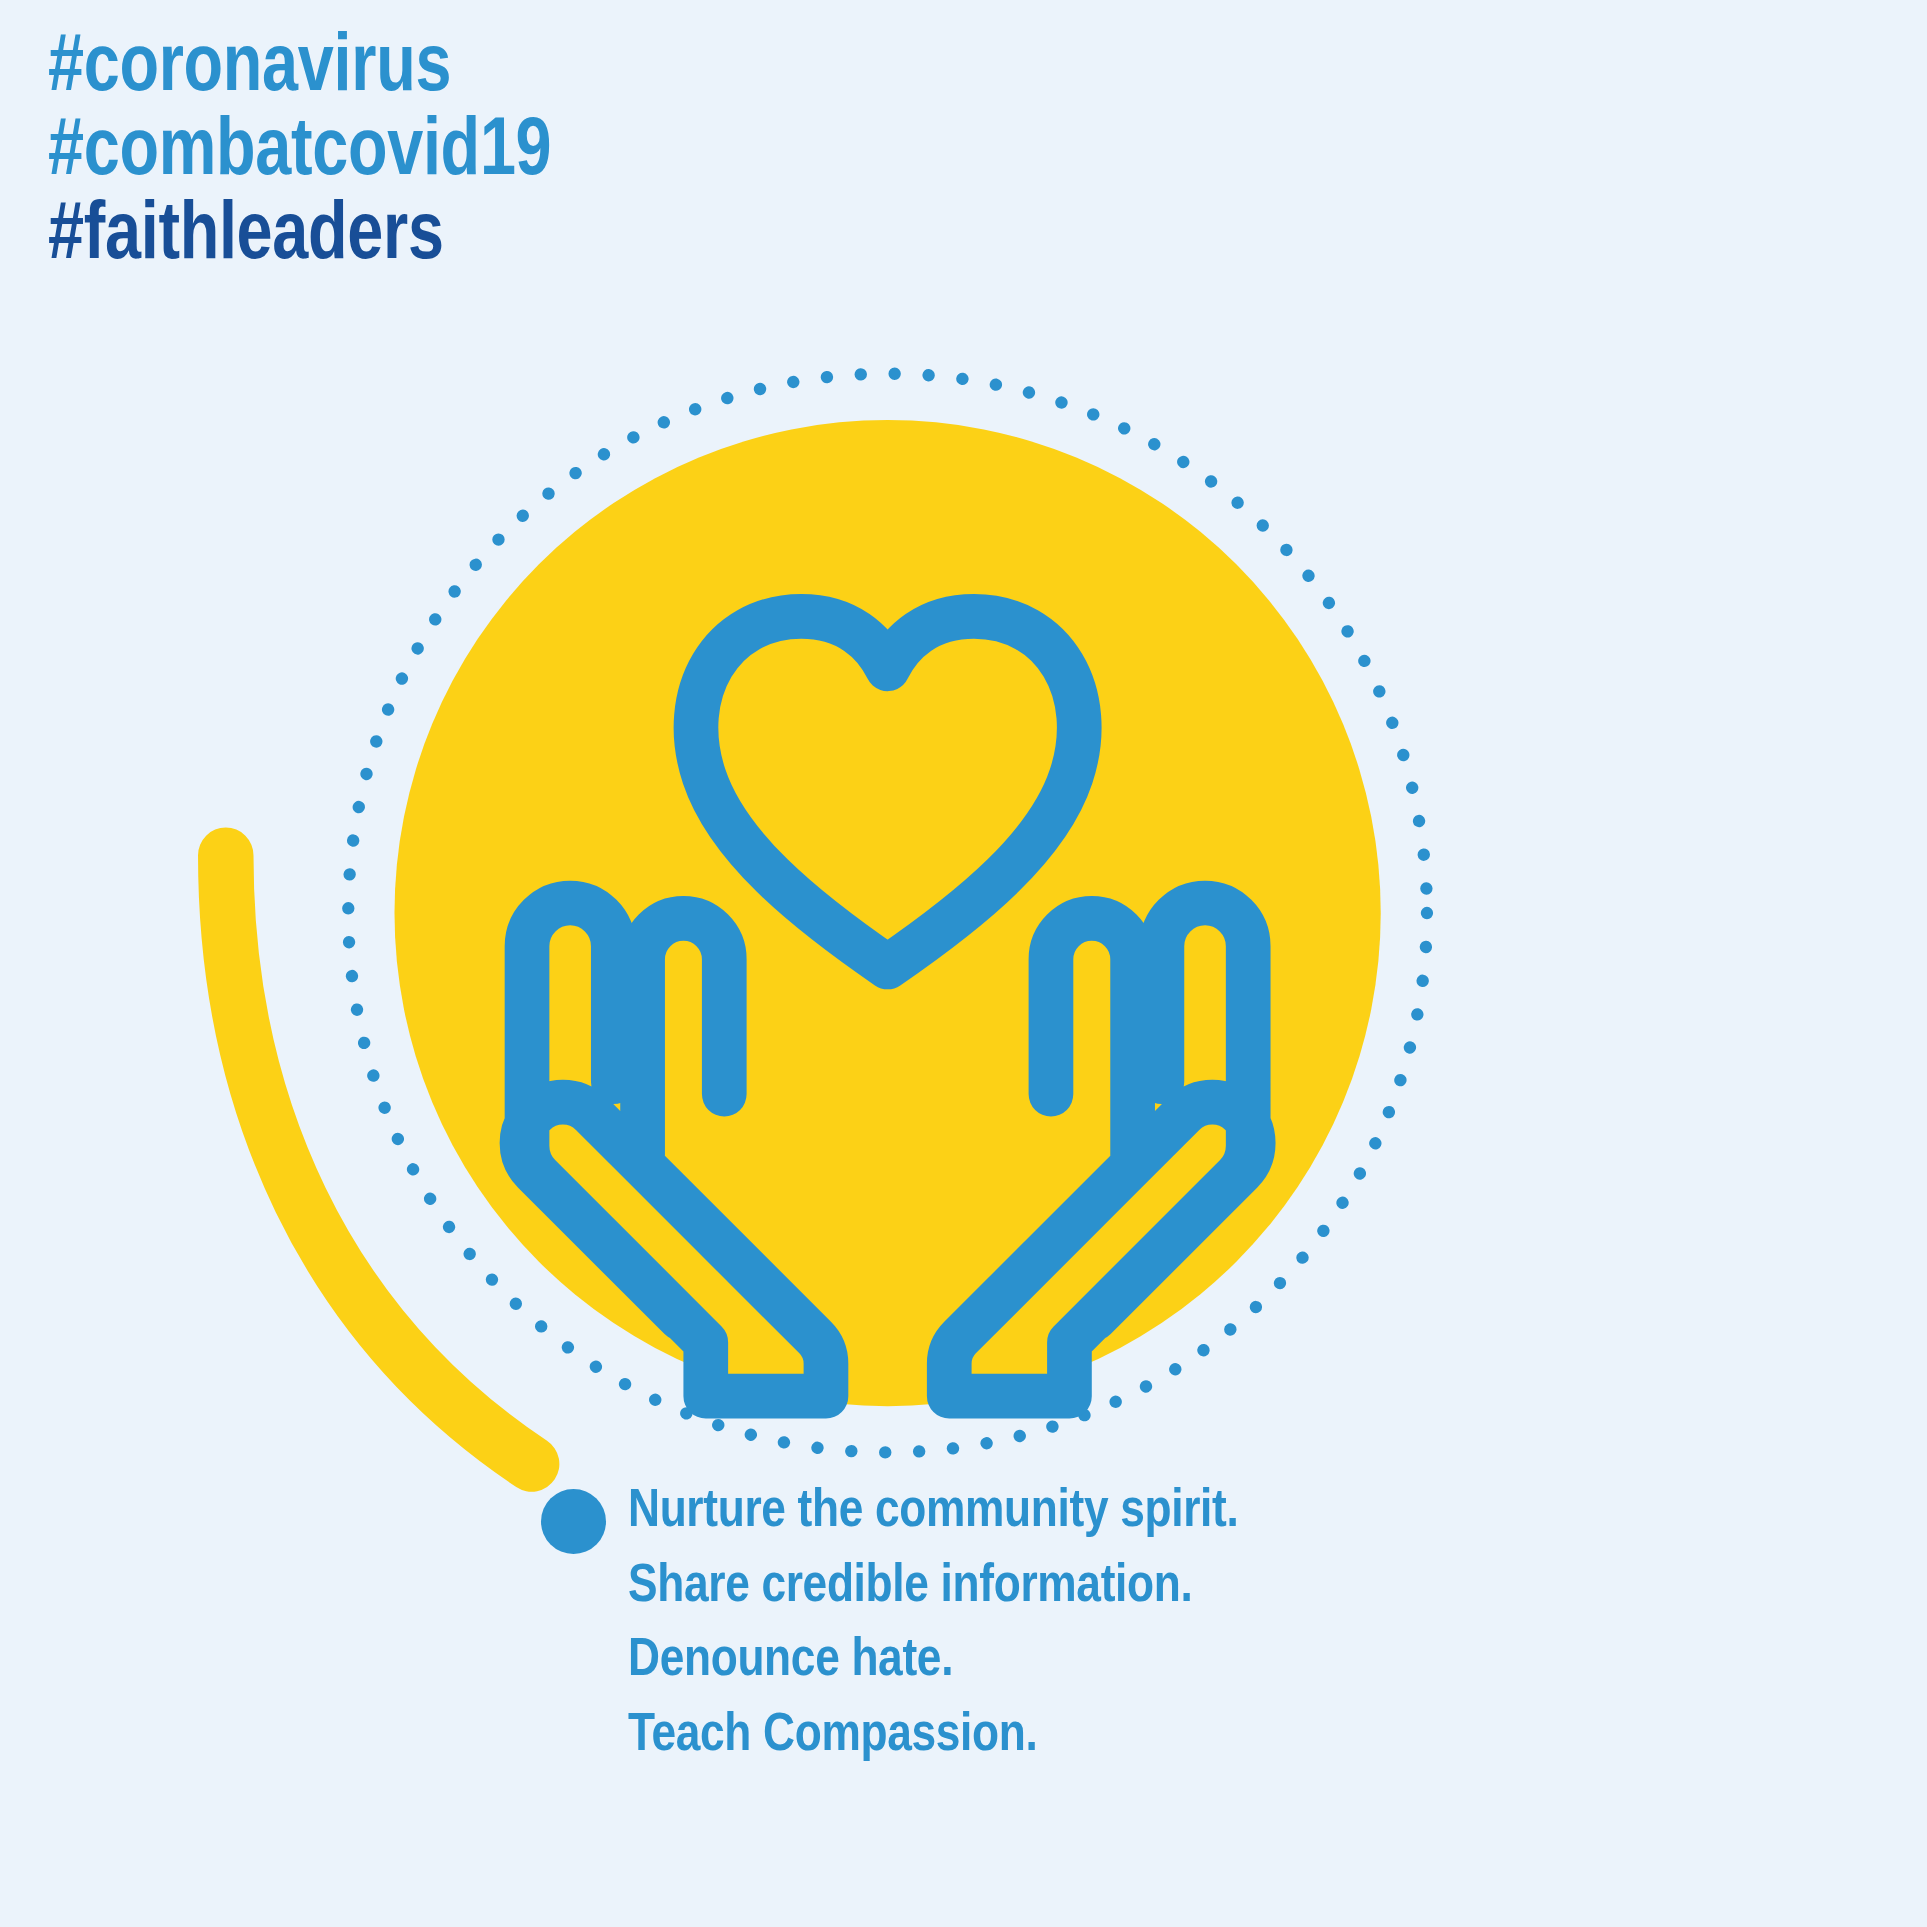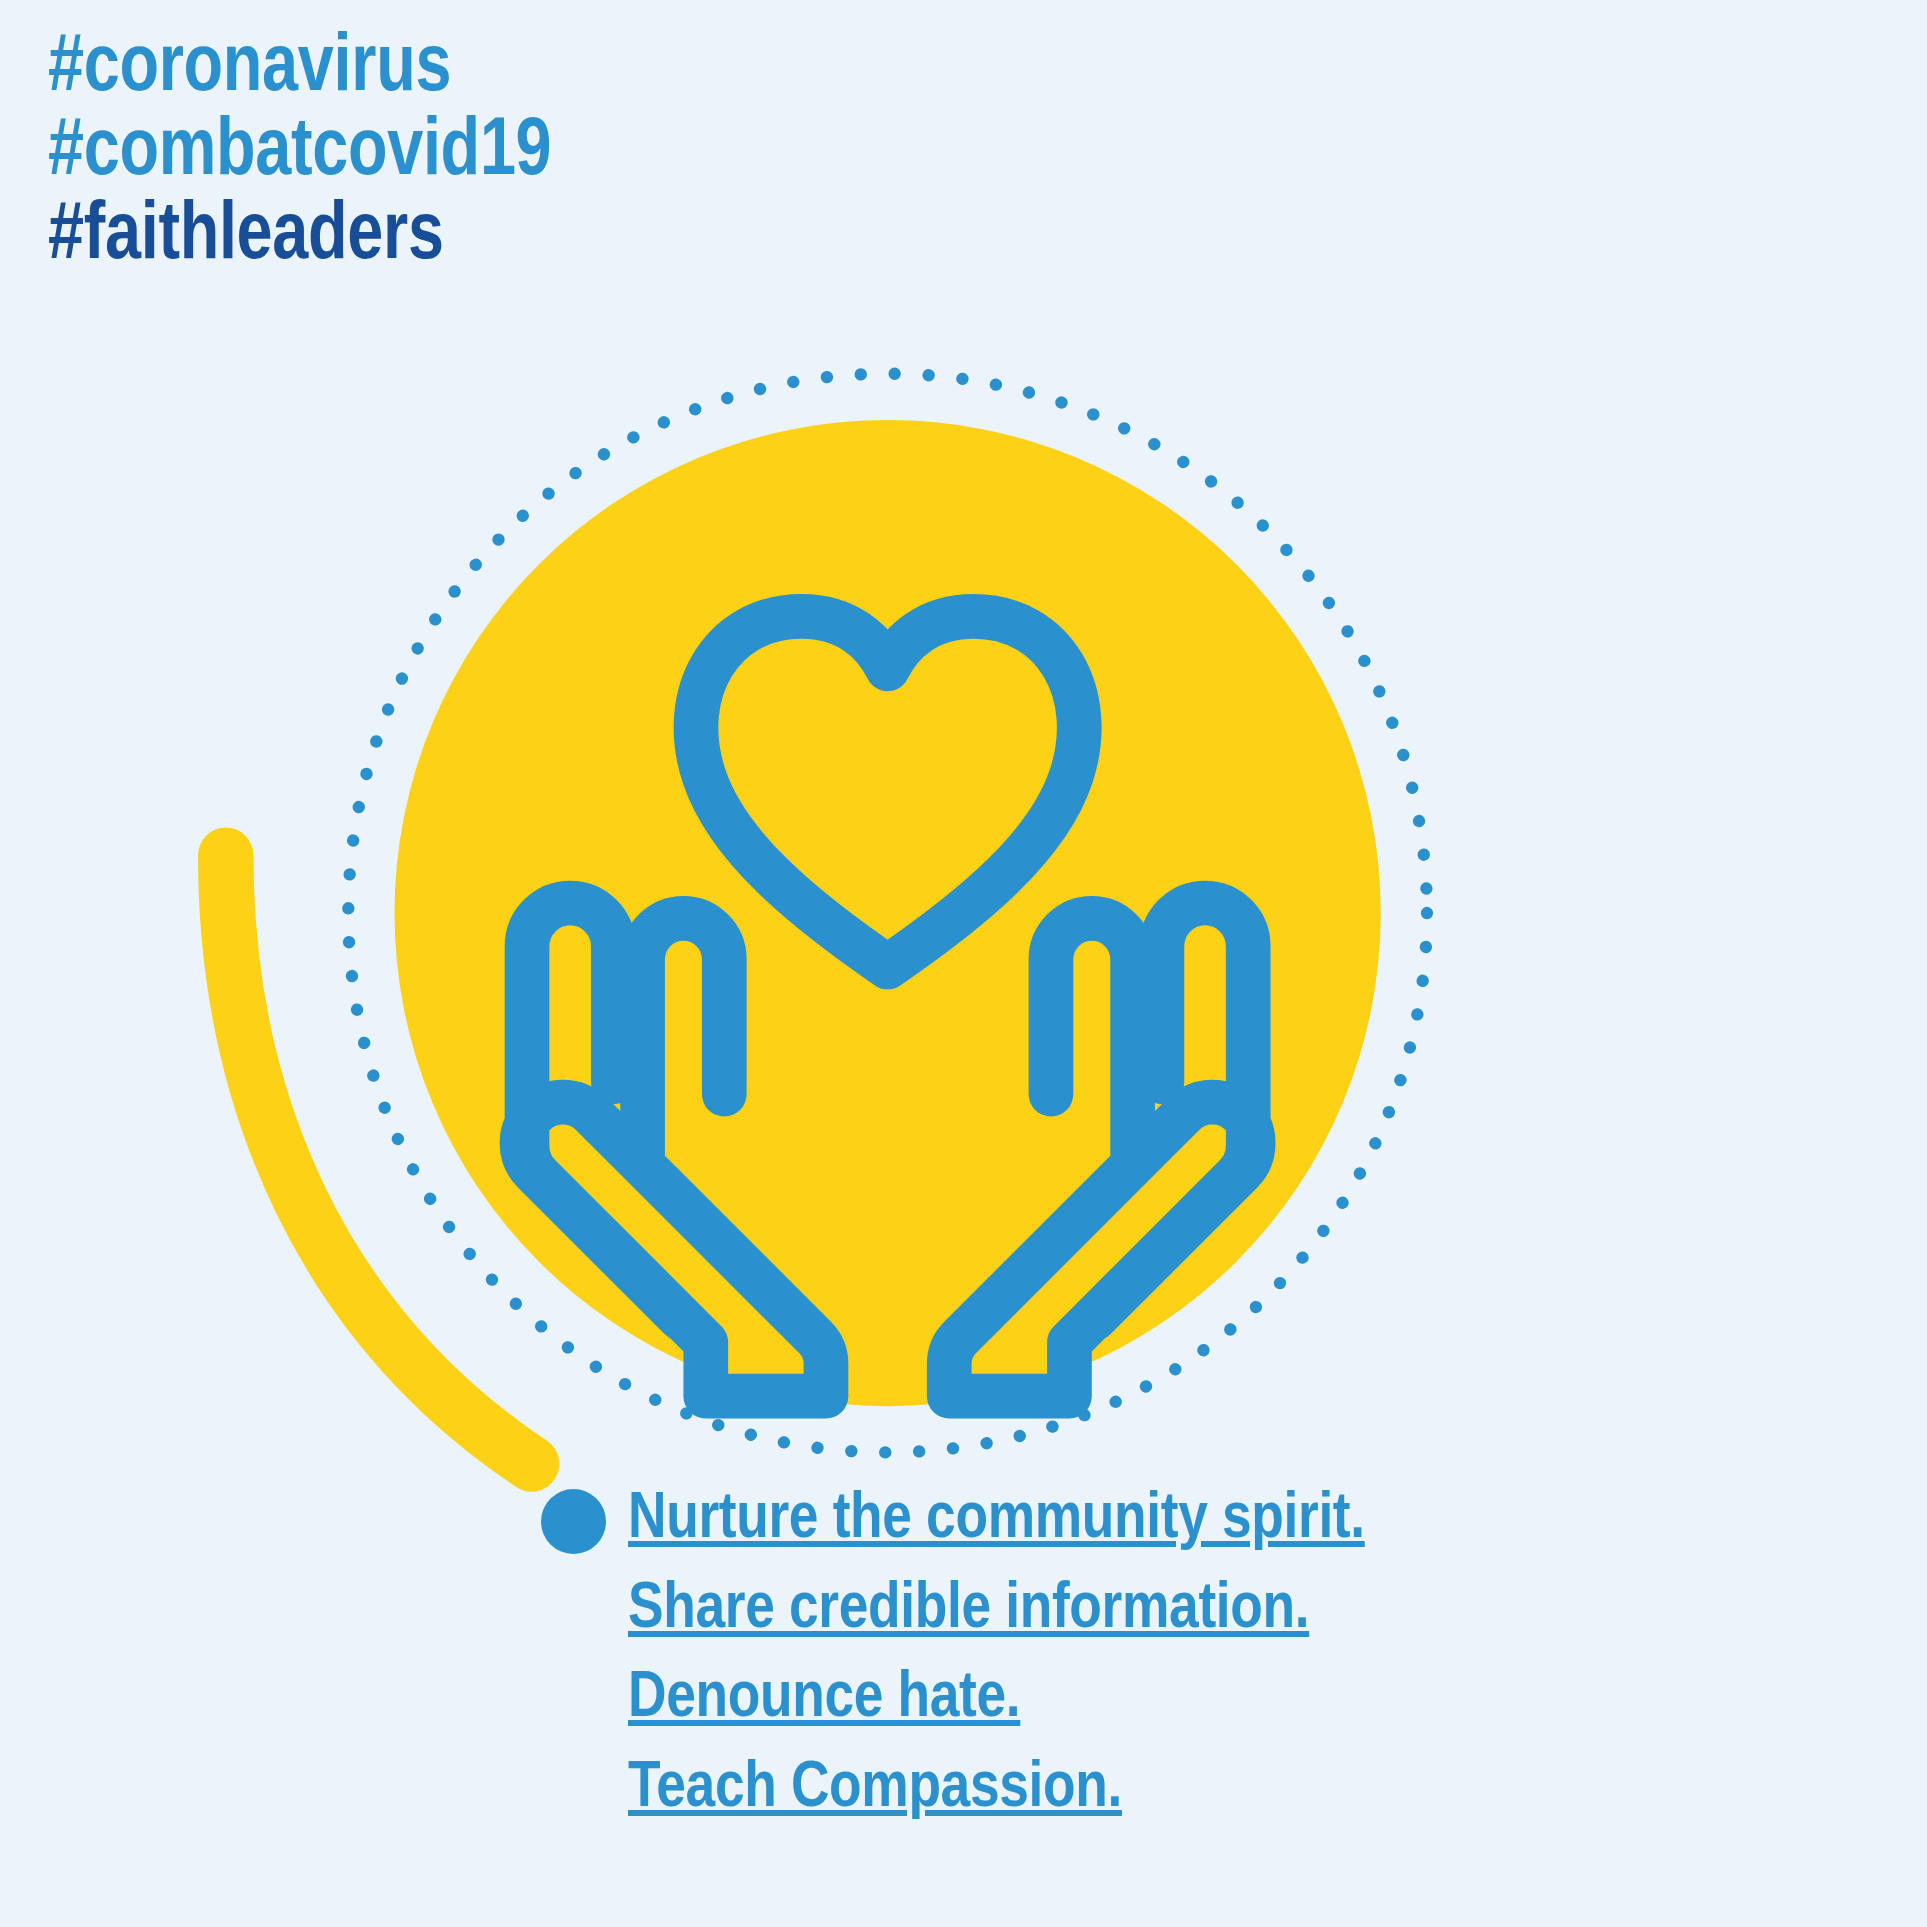--- a/index.html
+++ b/index.html
@@ -72,25 +72,24 @@
   }
   .bubble-line { display: block; white-space: nowrap; }
 
   
   .message-block {
     position: absolute;
     left: 628px;
     top: 1470px;
     z-index: 35;
     color: #2B91CE;
-    font-size: 65px;
+    font-size: 54px;
     font-weight: 700;
     line-height: 1.38;
     letter-spacing: -0.4px;
-    text-decoration: underline;
   }
   .message-line {
     display: block;
     white-space: nowrap;
     transform: scaleX(0.82);
     transform-origin: left center;
   }
   .bullet-dot {
     position: absolute;
     left: 541px;

